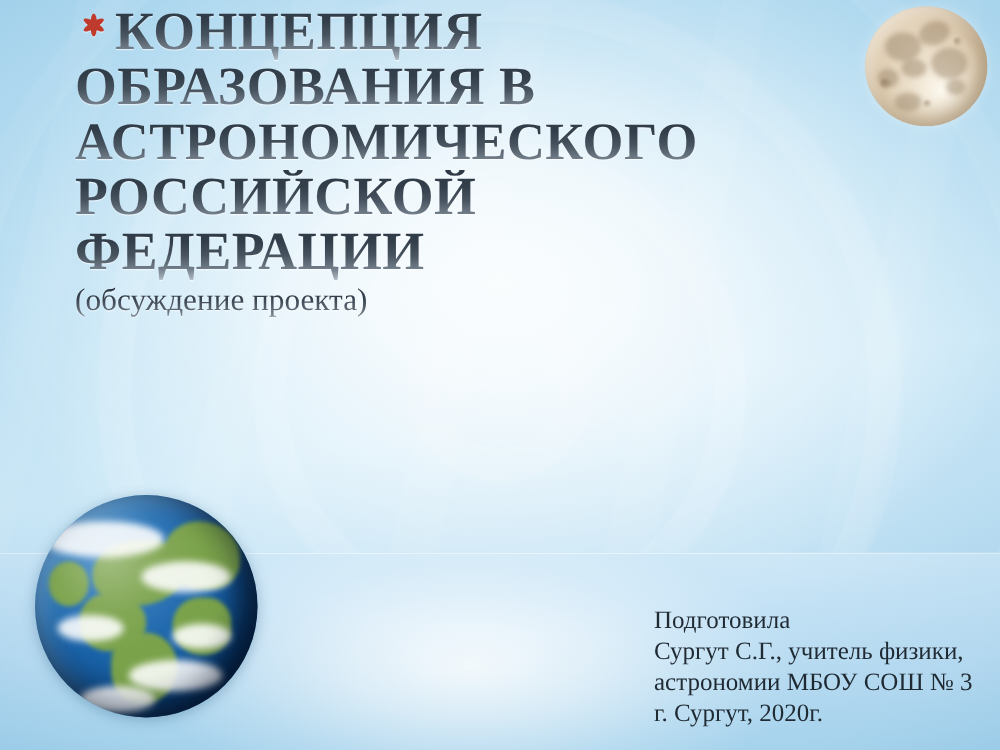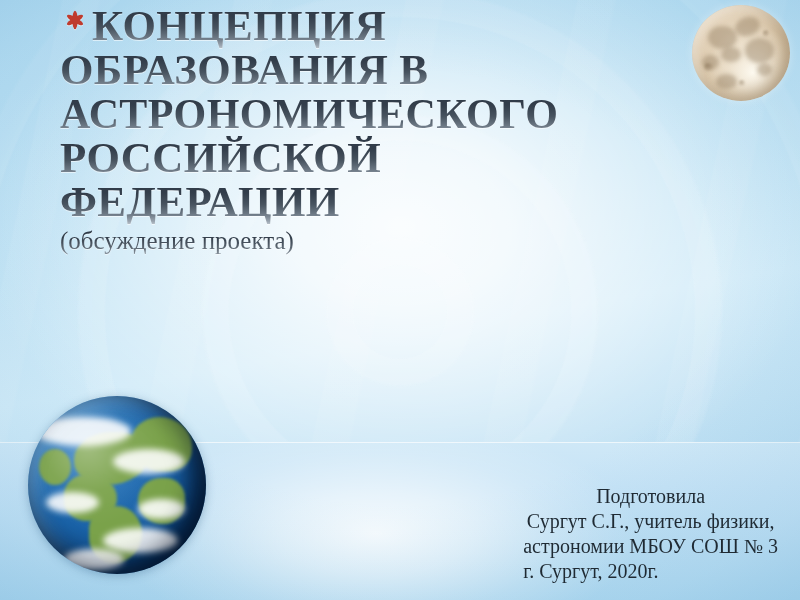--- a/index.html
+++ b/index.html
@@ -194,21 +194,21 @@
     text-align: right;
     z-index: 6;
     font-family: "Liberation Serif", "DejaVu Serif", serif;
     font-size: 20px;
     line-height: 25px;
     color: #1f2a33;
   }
   .author-line { display: block; white-space: nowrap; }
   .author-line.l1,
   .author-line.l2,
-  .author-line.l3 { text-align: center; }
+  .author-line.l3 { text-align: left; }
   .author-line.l4 { }
 
   .author-inner { display: inline-block; text-align: left; }
 
   
   .moon {
     position: absolute;
     left: 692px;
     top: 5px;
     width: 98px;

